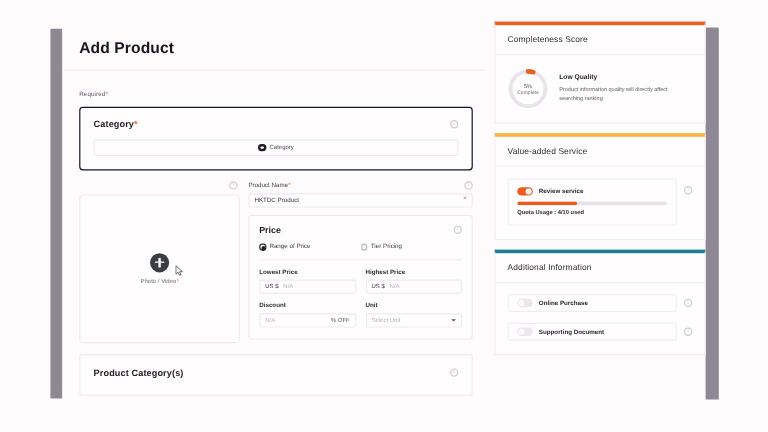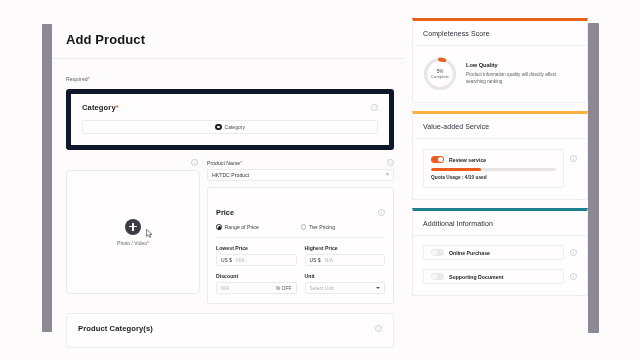--- a/index.html
+++ b/index.html
@@ -33,21 +33,21 @@
   }
   .title-rule { margin-top: 11px; height: 1px; background: #efeaef; }
 
   .required-note {
     margin: 17px 0 0 14px; font-size: 5.2px; color: #5b5b66; letter-spacing: .1px;
   }
   .req-star { color: #ef6a1f; }
 
   .card {
     margin: 7px 10px 0 14px; background: #fffdfe;
-    border: 5px solid #0f172a; border-radius: 3px;
+    border: 1px solid #0f172a; border-radius: 3px;
   }
   .card-pad { padding: 9px 11px 11px 11px; }
   .card-head {
     display: flex; align-items: center; justify-content: space-between;
   }
   .card-head h3 { font-size: 7.6px; font-weight: bold; color: #1b1b22; letter-spacing: .1px; }
 
   .info-icon {
     width: 7px; height: 7px; border-radius: 50%;
     border: 1px solid #cfc9d2; color: #cfc9d2;
@@ -101,21 +101,21 @@
   .text-input {
     margin-top: 3px; height: 12px; border: 1px solid #efe9ef; border-radius: 2px;
     background: #fffdfe; display: flex; align-items: center;
     padding: 0 4px; justify-content: space-between;
   }
   .text-input .val { font-size: 5.2px; color: #33333d; }
   .clear-x { font-size: 5.5px; color: #8b8b95; line-height: 1; }
 
   .price-card {
     margin-top: 6px; border: 1px solid #efe9ef; border-radius: 3px;
-    background: #fffdfe; padding: 20px 8px 9px 8px;
+    background: #fffdfe; padding: 7px 8px 9px 8px;
   }
   .price-head { display: flex; align-items: center; justify-content: space-between; }
   .price-head h4 { font-size: 7.4px; font-weight: bold; color: #1b1b22; }
 
   .radio-row { display: flex; margin-top: 7px; }
   .radio-item { display: flex; align-items: center; gap: 3px; width: 50%; }
   .radio {
     width: 5.5px; height: 5.5px; border-radius: 50%;
     border: 1px solid #b9b3bd; background: #fff; position: relative; flex: none;
   }

